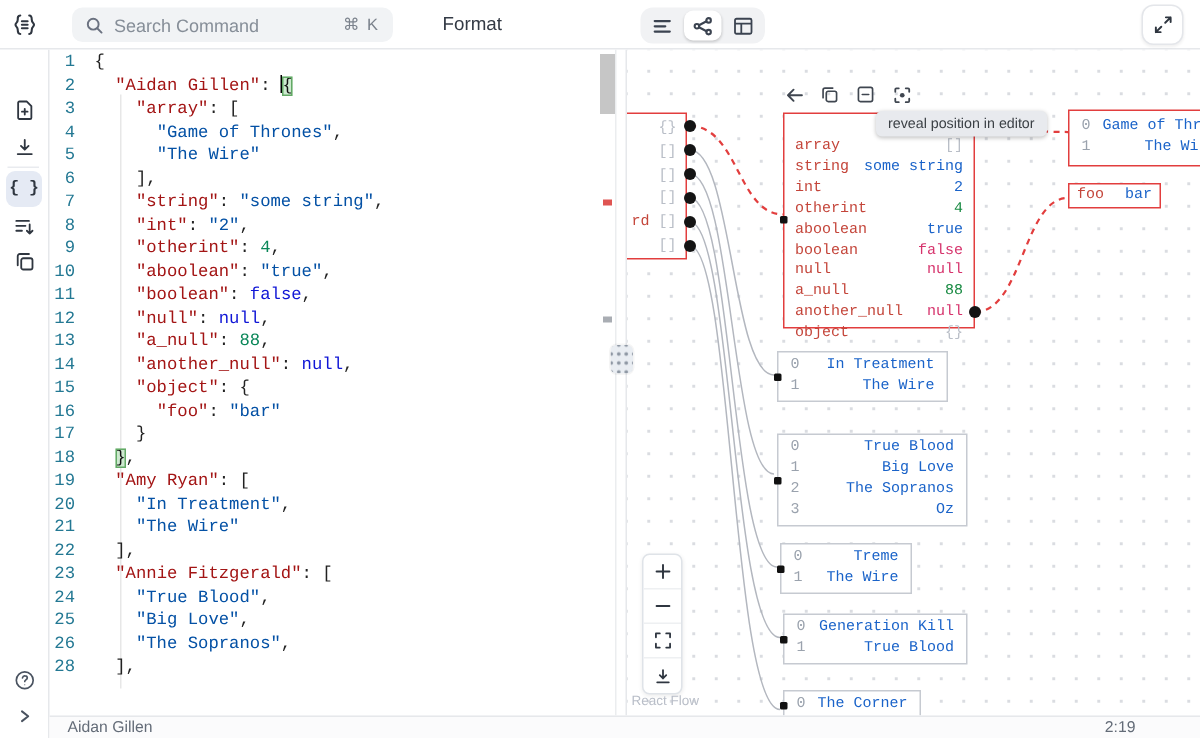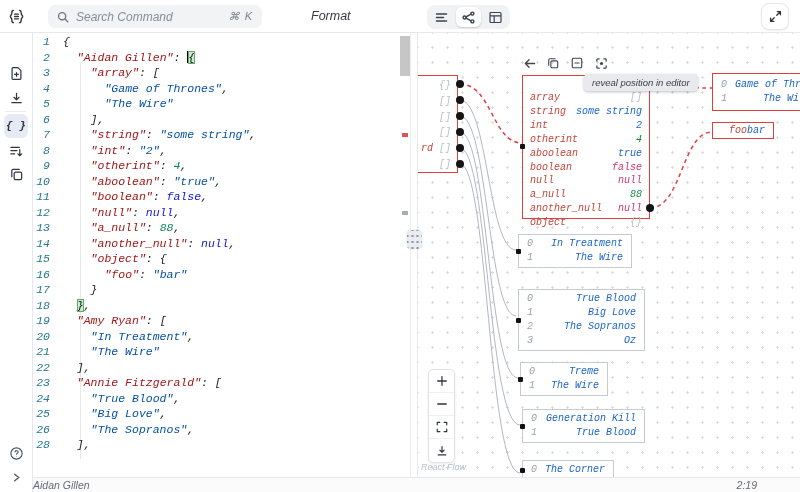--- a/index.html
+++ b/index.html
@@ -1,31 +1,31 @@
 <!DOCTYPE html>
 <html><head>
 <meta charset="utf-8">
 <style>
   * { margin:0; padding:0; box-sizing:border-box; }
   html,body { width:800px; height:492px; overflow:hidden; background:#fff;
     font-family:"Liberation Sans", sans-serif; }
-  .app { position:relative; width:800px; height:492px; background:#fff; overflow:hidden;font-style:italic; }
+  .app { position:relative; width:800px; height:492px; background:#fff; overflow:hidden; }
 
   
   .topbar { position:absolute; left:0; top:0; width:800px; height:33px; background:#fff;
     border-bottom:1px solid #e6e8eb; z-index:30; }
   .logo-cell { position:absolute; left:0; top:0; width:33px; height:33px; display:flex;
     align-items:center; justify-content:center; }
   .search-pill { position:absolute; left:48px; top:5px; width:214px; height:23px;
     background:#f1f3f5; border-radius:7px; display:flex; align-items:center; padding:0 9px;
     color:#868e98; font-size:12px; cursor:pointer; }
   .search-pill .stext { margin-left:7px; flex:1; }
   .search-pill .skbd { font-size:11px; color:#7b828c; letter-spacing:1px; }
   .txtbtn { position:absolute; top:0; height:33px; line-height:33px; font-size:12.5px;
-    color:#333a45; font-weight:500; cursor:pointer;margin-left:16px; }
+    color:#333a45; font-weight:500; cursor:pointer; }
   #btn-format { left:295px; }
   #btn-unescape { left:345px; }
   .view-switcher { position:absolute; left:427px; top:5px; height:24px; background:#f1f2f4;
     border-radius:8px; display:flex; align-items:center; padding:2px; gap:2px; }
   .vbtn { width:25px; height:20px; border-radius:6px; display:flex; align-items:center;
     justify-content:center; color:#3b4350; cursor:pointer; }
   .vbtn.active { background:#fff; box-shadow:0 1px 2px rgba(0,0,0,.18); }
   .fs-btn { position:absolute; right:11px; top:3px; width:28px; height:27px; background:#fff;
     border:1px solid #e4e6ea; border-radius:8px; box-shadow:0 1px 2px rgba(0,0,0,.06);
     display:flex; align-items:center; justify-content:center; color:#2f3640; cursor:pointer; }
@@ -104,41 +104,41 @@
   
   .node-toolbar { position:absolute; left:104px; top:23px; display:flex; gap:10px; align-items:center;
     color:#3f4650; }
   .ntb { width:14px; height:14px; display:flex; align-items:center; justify-content:center; cursor:pointer; }
   .tooltip { position:absolute; left:166px; top:41px; background:#e8eaee; border-radius:4px;
     padding:3px 8px; font-size:9.5px; color:#3b4045; box-shadow:0 1px 3px rgba(0,0,0,.25); z-index:12;
     white-space:nowrap; }
 
   
   #node-got    { left:294px; top:40px;  width:108px; padding:4px 8px; }
-  #node-foo    { left:294px; top:89px;  width:62px;  padding:2px 16px; display:flex; justify-content:space-between; }
+  #node-foo    { left:294px; top:89px;  width:62px;  padding:2px 5px; display:flex; justify-content:space-between; }
   #node-foo .fkey { color:#c4453a; } #node-foo .fval { color:#1a63c9; }
   #node-amy    { left:100px; top:201px; width:114px; padding:2px 8px; }
   #node-annie  { left:100px; top:256px; width:127px; padding:2px 8px; }
   #node-anna   { left:102px; top:329px; width:88px;  padding:2px 8px; }
   #node-alex   { left:104px; top:376px; width:123px; padding:2px 8px; }
   #node-corner { left:104px; top:427px; width:92px;  padding:2px 8px; }
 
   
   .rf-controls { position:absolute; left:10px; top:336px; width:27px; background:#fff;
     border:1px solid #dfe3e8; border-radius:5px; box-shadow:0 1px 3px rgba(0,0,0,.08); overflow:hidden; }
   .rfc { height:23px; display:flex; align-items:center; justify-content:center; color:#2f3640;
     border-bottom:1px solid #eef0f2; cursor:pointer; }
   .rfc:last-child { border-bottom:none; }
   .rf-attrib { position:absolute; left:3px; top:429px; font-size:9px; color:#b9bec8; cursor:pointer; }
 
   
   .statusbar { position:absolute; left:33px; right:0; top:477px; height:15px; background:#fbfbfc;
     border-top:1px solid #e6e8eb; font-size:10.5px; color:#646c78; display:flex; align-items:center;
     z-index:30; }
-  .sb-left { }
+  .sb-left { margin-left:12px; }
   .sb-right { position:absolute; right:43px; }
 
   svg.ic { display:block; }
 </style>
 </head>
 <body>
 
 <div class="app">
 
   <div class="topbar">

